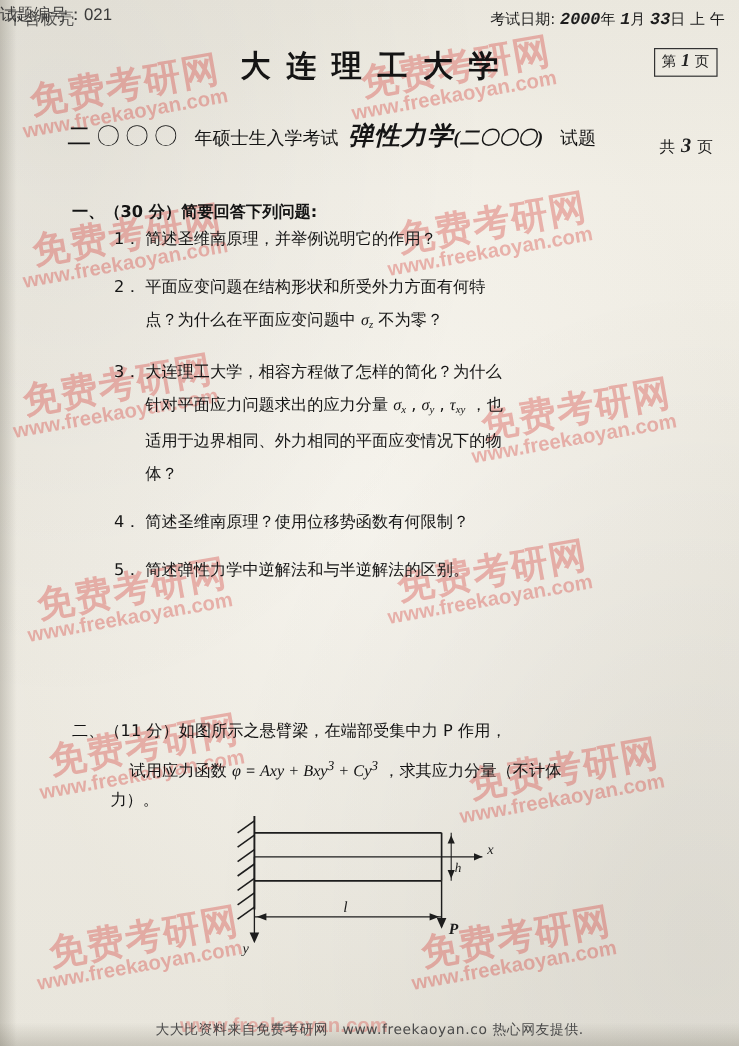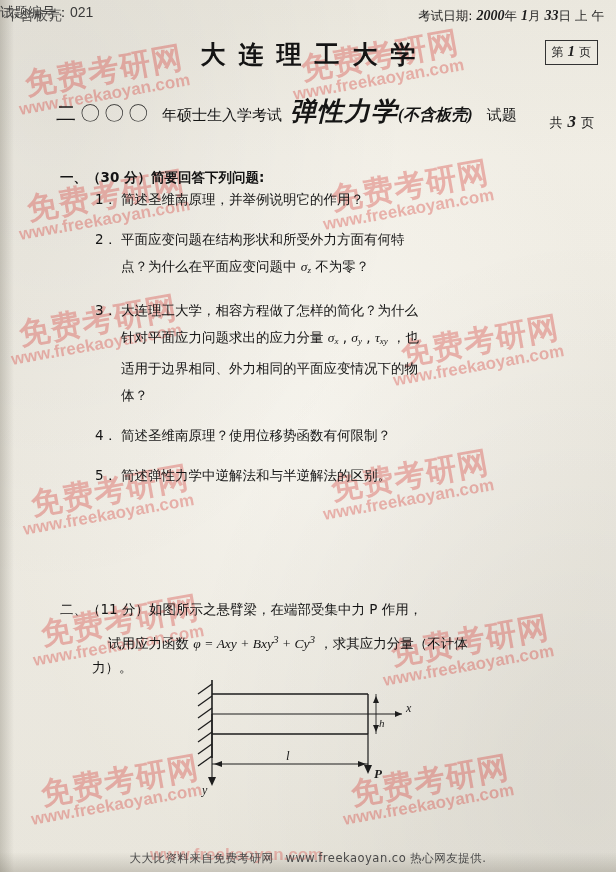--- a/index.html
+++ b/index.html
@@ -55,21 +55,21 @@
     font-family:"Liberation Sans",sans-serif;
     letter-spacing:0px;
   }
   .topstamp .l2{position:absolute;left:6px;top:3px;opacity:.85;}
   .examdate{
     position:absolute;right:12px;top:8px;
     font-size:12.5px;color:#1d1d1d;
     font-family:"DejaVu Sans",sans-serif;
     white-space:nowrap;
   }
-  .examdate .hw{font-family:Liberation Serif, serif;font-style:italic;font-weight:bold;font-size:14px;}
+  .examdate .hw{font-family:Liberation Mono, monospace;font-style:italic;font-weight:bold;font-size:14px;}
 
   .univ{
     position:absolute;top:38px;left:0;width:616px;
     text-align:center;
     font-size:25px;
     letter-spacing:13px;
     color:#141414;
     font-family:"DejaVu Sans",sans-serif;
     font-weight:600;
     text-indent:13px;
@@ -85,21 +85,21 @@
 
   .titleline{
     position:absolute;top:78px;left:22px;width:576px;
     display:flex;align-items:baseline;
     font-size:16px;color:#151515;
   }
   .titleline .year{font-size:20px;letter-spacing:4px;margin-left:34px;}
   .titleline .t1{font-size:15px;margin-left:10px;margin-top:28px;}
   .titleline .subject{
     font-family:"Liberation Serif",serif;font-style:italic;font-weight:bold;
-    font-size:26px;margin-left:8px;letter-spacing:1px;
+    font-size:21px;margin-left:8px;letter-spacing:1px;
   }
   .titleline .paren{font-family:"Liberation Serif",serif;font-style:italic;font-weight:bold;font-size:16px;}
   .titleline .t2{font-size:15px;margin-left:14px;}
 
   .totalpages{
     position:absolute;right:22px;top:112px;
     font-size:13px;color:#1b1b1b;
     display:flex;align-items:baseline;gap:5px;
   }
   .totalpages .num{font-family:"Liberation Serif",serif;font-style:italic;font-weight:bold;font-size:17px;}
@@ -200,21 +200,21 @@
   <div class="pagebox">
     <span>第</span>
     <span class="num">1</span>
     <span>页</span>
   </div>
 
   <div class="titleline">
     <span class="year">二〇〇〇</span>
     <span class="t1">年硕士生入学考试</span>
     <span class="subject">弹性力学</span>
-    <span class="paren">(不含板壳)</span>
+    <span class="paren">(二〇〇〇)</span>
     <span class="t2">试题</span>
   </div>
 
   <div class="totalpages">
     <span>共</span>
     <span class="num">3</span>
     <span>页</span>
   </div>
 
   <div class="q q1head">一、（30 分）简要回答下列问题:</div>

